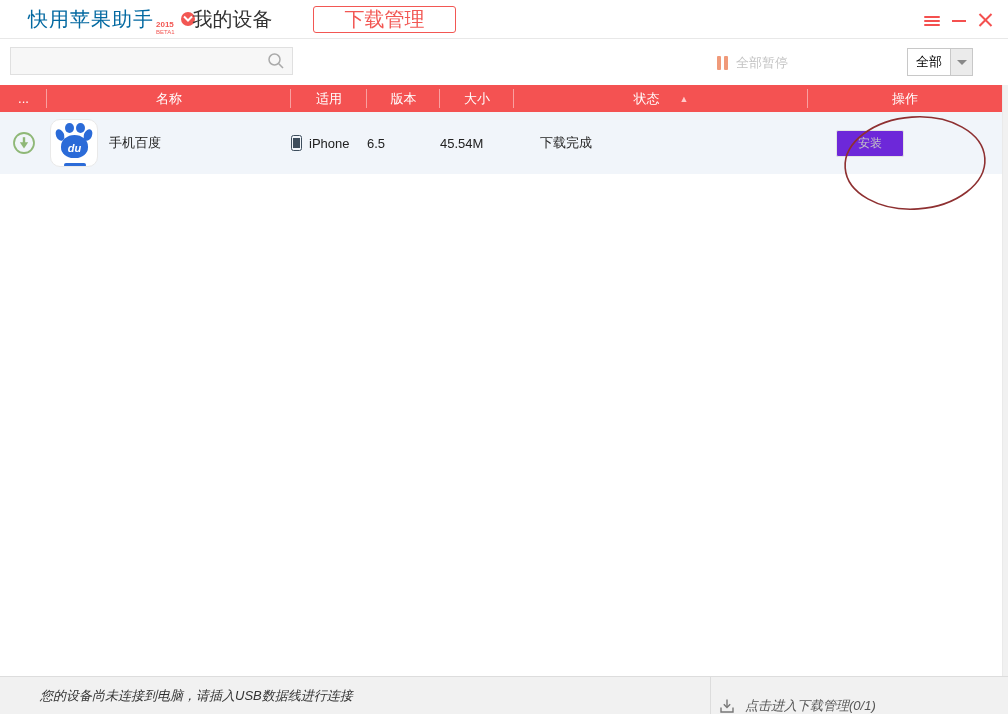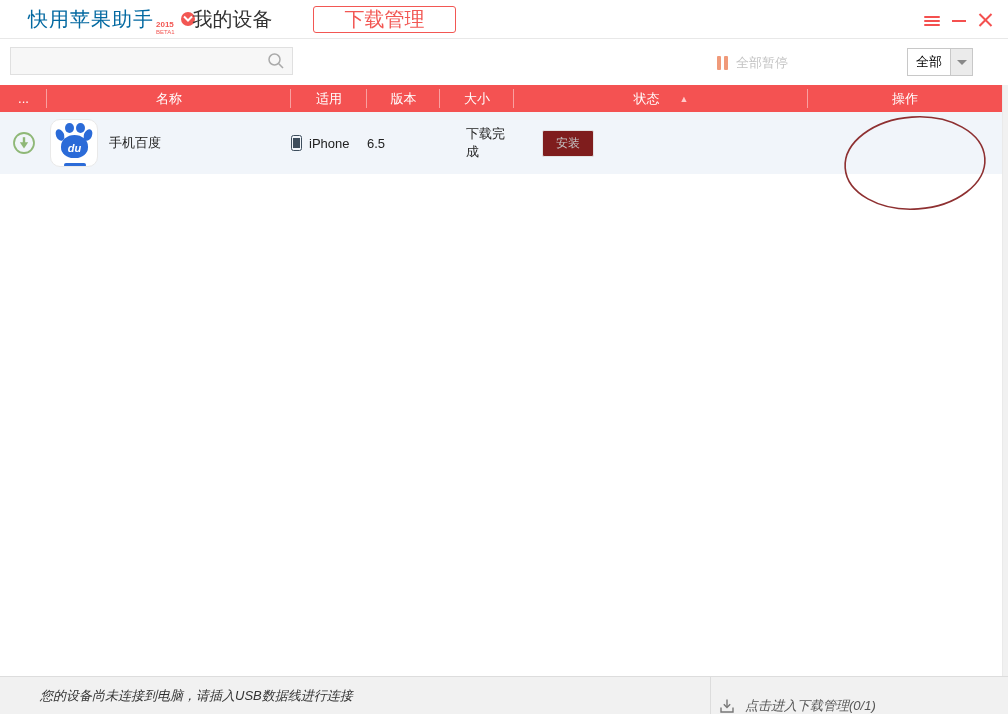--- a/index.html
+++ b/index.html
@@ -99,21 +99,21 @@
           display:flex; align-items:center; justify-content:center; }
   .pad span { color:#fff; font-size:11px; font-weight:700; font-style:italic; transform:translateY(1px); }
   .bar-red  { left:13px; top:43px; width:11px; height:4px; background:#e03028; border-radius:2px 0 0 2px; }
   .bar-blue { left:24px; top:43px; width:11px; height:4px; background:#2b6bd8; border-radius:0 2px 2px 0; }
 
   .phone-icon { width:11px; height:16px; border:1.5px solid #3d4d5c; border-radius:2.5px;
                 position:relative; margin-right:7px; }
   .phone-icon::after { content:""; position:absolute; left:1px; right:1px; top:1.5px; bottom:2.5px;
                        background:#3d4d5c; }
 
-  .install-btn { width:52px; height:27px; background:#7f1d1d; border:1px solid #e3e3e3;
+  .install-btn { width:68px; height:27px; background:#6d28d9; border:1px solid #e3e3e3;
                  border-radius:2px; color:#c5c5c5; font-size:12px; margin-left:28px;
                  font-family:Liberation Mono, monospace; }
 
   
   .annotation { position:absolute; left:838px; top:110px; pointer-events:none; }
 
   
   .scroll-strip { position:absolute; right:0; top:85px; width:6px; height:591px;
                   background:#f1f1f1; border-left:1px solid #eaeaea; }
 
@@ -239,20 +239,23 @@
       </span>
       <span>手机百度</span>
     </div>
     <div class="td">
       <span class="phone-icon"></span>
       <span>iPhone</span>
     </div>
     <div class="td">
       <span>6.5</span>
     </div>
+    <div class="td">
+      <span>45.54M</span>
+    </div>
     <div class="td td-status">
       <span>下载完成</span>
     </div>
     <div class="td">
       <button class="install-btn">安装</button>
     </div>
   </div>
 
   <svg class="annotation" width="156" height="108" viewBox="0 0 156 108">
     <ellipse cx="77" cy="53" rx="70" ry="46" fill="none" stroke="#8e3031" stroke-width="1.6" transform="rotate(-4 77 53)"></ellipse>

